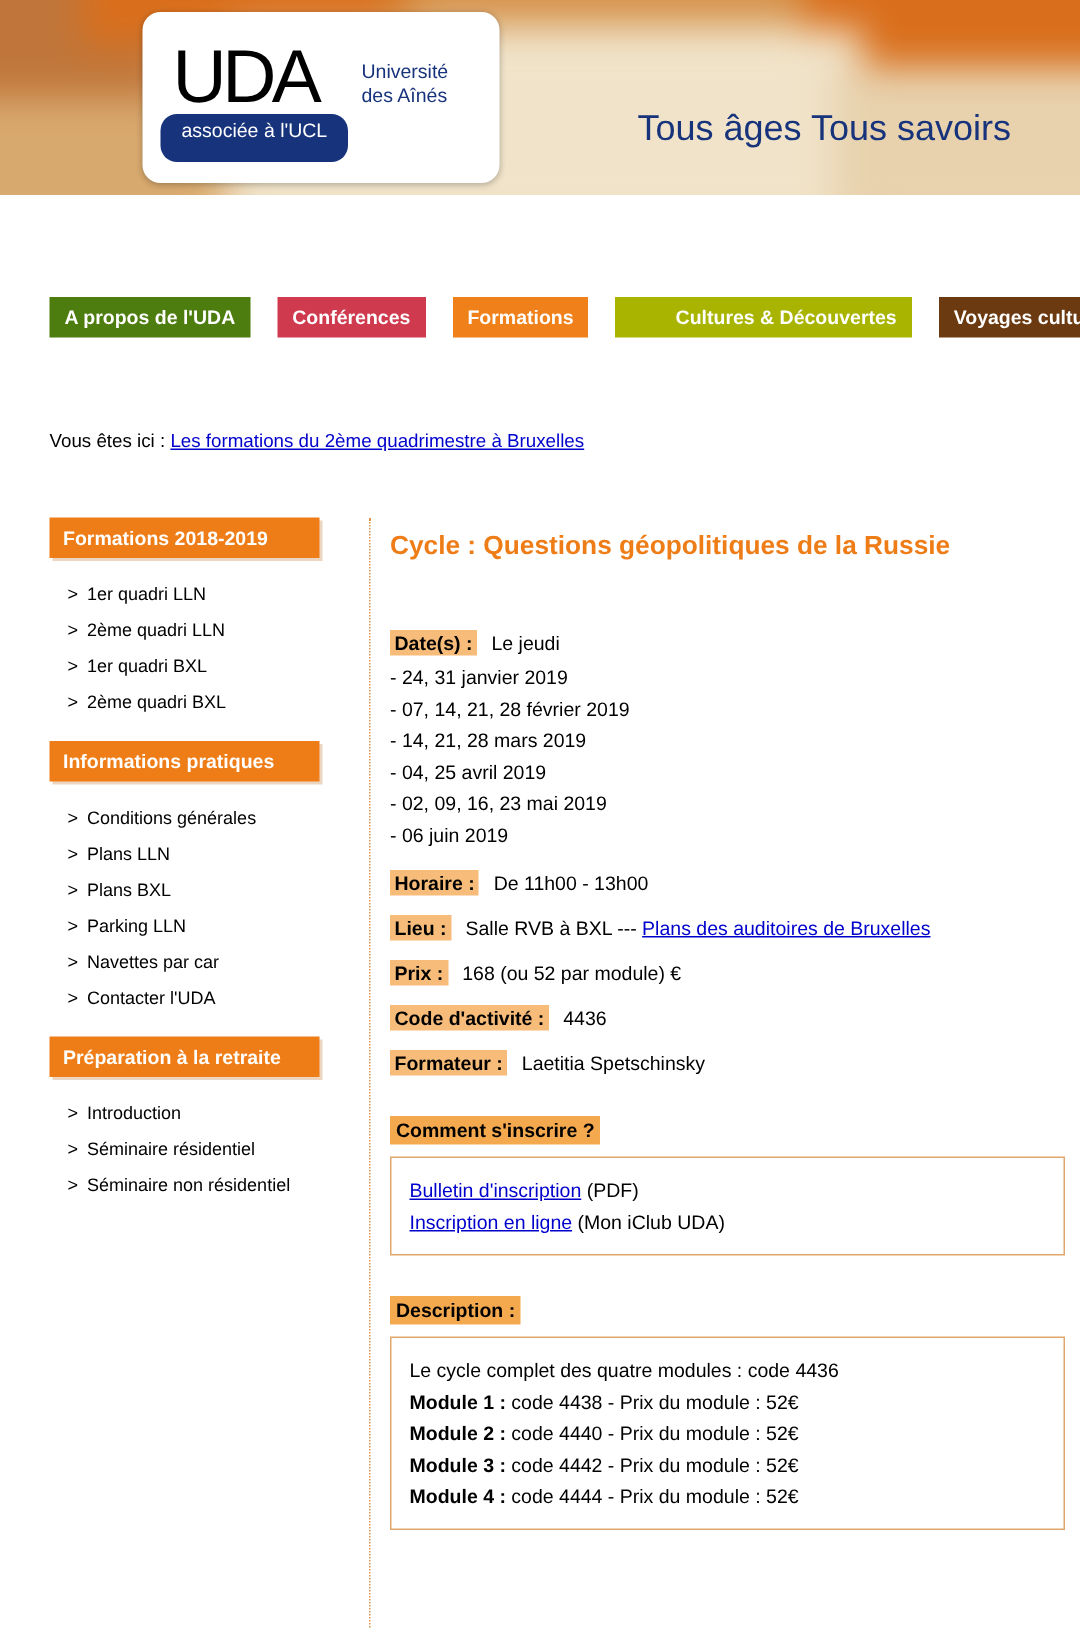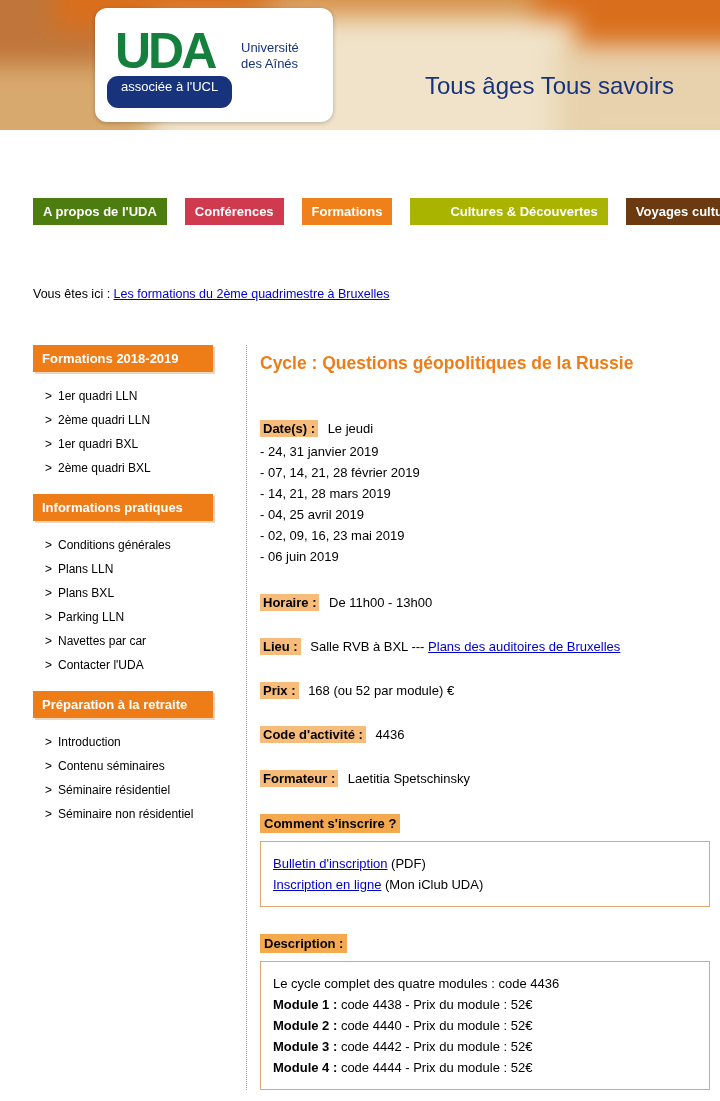--- a/index.html
+++ b/index.html
@@ -19,22 +19,22 @@
   .b4 { left:560px; top:-20px; width:240px; height:90px; background:#d96f1d; }
   .b5 { left:180px; top:45px; width:420px; height:130px; background:#f0e3c9; }
   .b6 { left:580px; top:70px; width:200px; height:100px; background:#e8d2ae; }
   .b7 { left:-30px; top:90px; width:200px; height:90px; background:#d8a really; background:#d8a96e; }
 
   .logo-card {
     position:absolute; left:95px; top:8px; width:238px; height:114px;
     background:#fff; border-radius:12px; box-shadow:0 1px 4px rgba(0,0,0,.25);
   }
   .logo-acronym {
-    position:absolute; left:20px; top:18px; font-size:50px; font-weight:bold;
-    color:#15803d; letter-spacing:-3px; line-height:1;
+    position:absolute; left:20px; top:18px; font-size:50px; font-weight:normal;
+    color:#000000; letter-spacing:-3px; line-height:1;
   }
   .logo-name {
     position:absolute; left:146px; top:32px; font-size:13px; line-height:16px; color:#17337C;
   }
   .ucl-bar {
     position:absolute; left:12px; bottom:14px; height:32px; padding:0 14px;
     background:#17337C; border-radius:11px; color:#fff; font-size:13px; line-height:22px;
   }
   .tagline {
     position:absolute; left:425px; top:72px; font-size:24px; color:#17337C;
@@ -63,21 +63,21 @@
   .side-head {
     background:#EF7D17; color:#fff; font-weight:bold; font-size:13px;
     padding:6px 9px; margin:14px 0 12px; box-shadow:2px 2px 0 rgba(180,90,10,.25);
   }
   .side-head.first { margin-top:0; }
   .side-item { font-size:12px; line-height:24px; padding-left:12px; cursor:pointer; }
   .side-item .arw { margin-right:6px; }
 
   
   .page-title { color:#EF7D17; font-size:17.5px; font-weight:bold; margin:0 0 46px; }
-  .field { margin-top:27px; font-size:13px; }
+  .field { margin-top:13px; font-size:13px; }
   .field.firstf { margin-top:0; }
   .flabel { display:inline-block; font-weight:bold; background:#F7BC79; padding:1px 3px; }
   .fval { margin-left:6px; }
   .dates-list { margin-top:4px; font-size:13px; line-height:21px; }
   .sechead {
     display:inline-block; font-weight:bold; background:#F5A94F;
     padding:2px 4px; margin-top:27px; font-size:13px;
   }
   .infobox {
     border:1px solid #DFA76C; padding:11px 12px; margin-top:8px;
@@ -134,21 +134,20 @@
     <div class="side-head">Informations pratiques</div>
     <div class="side-item"><span class="arw">&gt;</span><span>Conditions générales</span></div>
     <div class="side-item"><span class="arw">&gt;</span><span>Plans LLN</span></div>
     <div class="side-item"><span class="arw">&gt;</span><span>Plans BXL</span></div>
     <div class="side-item"><span class="arw">&gt;</span><span>Parking LLN</span></div>
     <div class="side-item"><span class="arw">&gt;</span><span>Navettes par car</span></div>
     <div class="side-item"><span class="arw">&gt;</span><span>Contacter l'UDA</span></div>
 
     <div class="side-head">Préparation à la retraite</div>
     <div class="side-item"><span class="arw">&gt;</span><span>Introduction</span></div>
-    <div class="side-item"><span class="arw">&gt;</span><span>Contenu séminaires</span></div>
     <div class="side-item"><span class="arw">&gt;</span><span>Séminaire résidentiel</span></div>
     <div class="side-item"><span class="arw">&gt;</span><span>Séminaire non résidentiel</span></div>
   </aside>
 
   <main class="main">
     <h1 class="page-title">Cycle : Questions géopolitiques de la Russie</h1>
 
     <div class="field firstf">
       <span class="flabel">Date(s) :</span>
       <span class="fval">Le jeudi</span>

